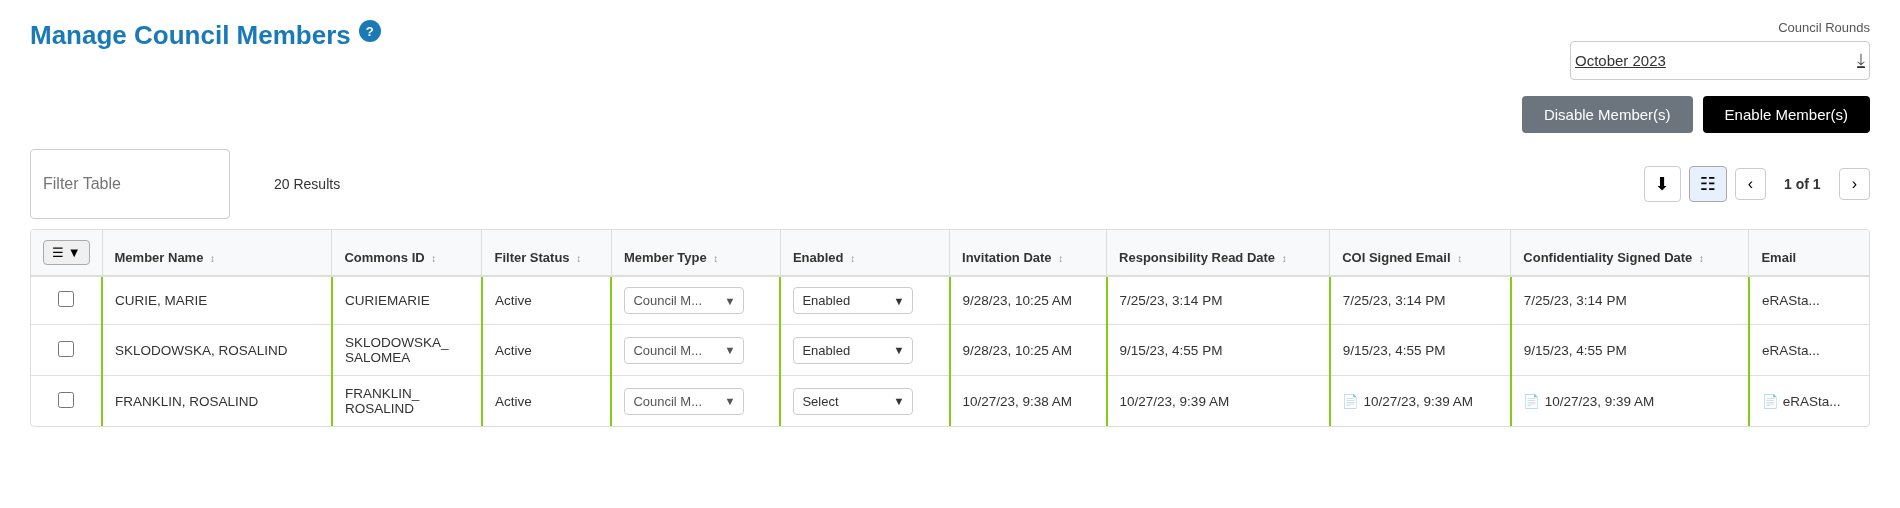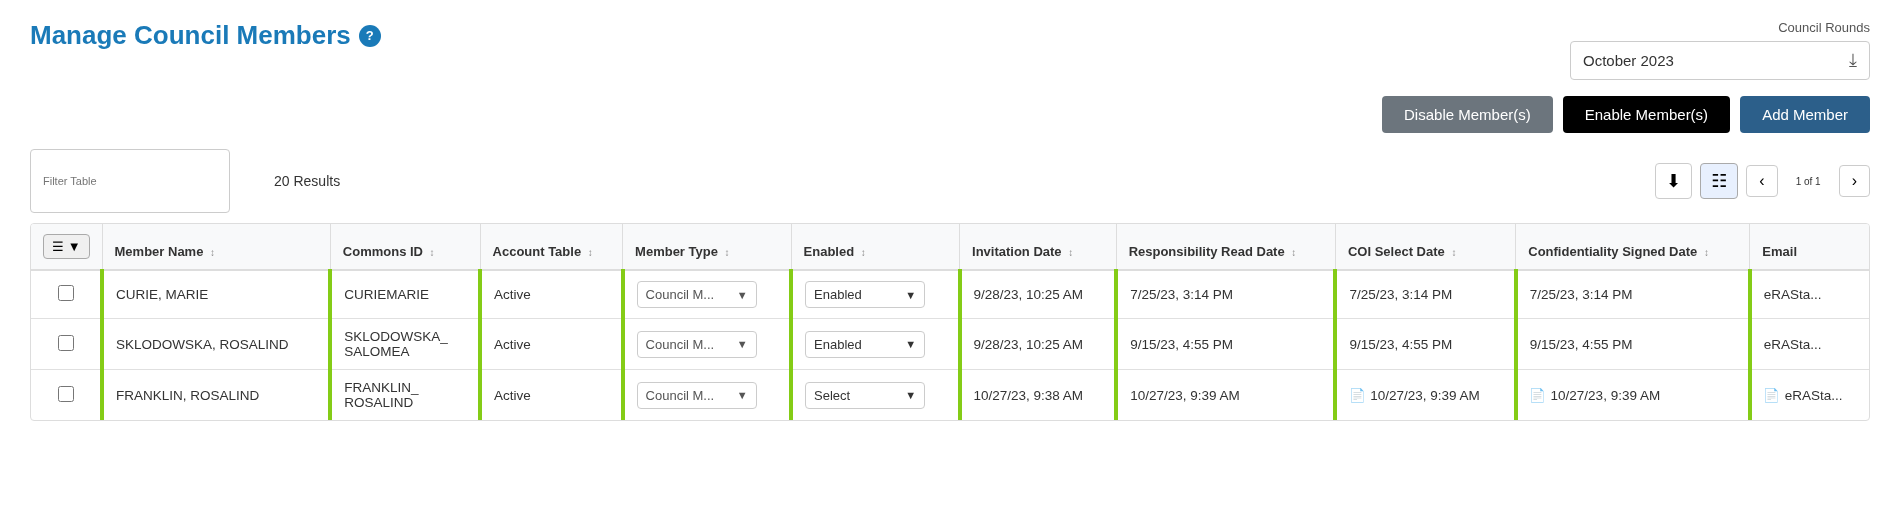--- a/index.html
+++ b/index.html
@@ -23,21 +23,21 @@
       align-items: flex-start;
       justify-content: space-between;
       margin-bottom: 16px;
     }
 
     .page-title {
       font-size: 26px;
       font-weight: bold;
       color: #1a7ab8;
       display: flex;
-      align-items: center;
+      align-items: flex-start;
       gap: 8px;
     }
 
     .help-icon {
       display: inline-flex;
       align-items: center;
       justify-content: center;
       width: 22px;
       height: 22px;
       border-radius: 50%;
@@ -60,26 +60,27 @@
       font-size: 13px;
       color: #555;
       margin-left: 32px;
     }
 
     .council-rounds-select {
       display: flex;
       align-items: center;
       border: 1px solid #ccc;
       border-radius: 4px;
-      padding: 8px 12px;
+      padding: 8px 4px;
       background: #fff;
       cursor: pointer;
       min-width: 300px;
       justify-content: space-between;
       font-size: 15px;
+      text-decoration: underline;
     }
 
     .council-rounds-select .chevron {
       color: #555;
       font-size: 18px;
     }
 
     
     .action-buttons-row {
       display: flex;
@@ -129,21 +130,21 @@
     .filter-left {
       display: flex;
       align-items: center;
       gap: 16px;
     }
 
     .filter-input {
       border: 1px solid #ccc;
       border-radius: 4px;
       padding: 25px 12px;
-      font-size: 11px;
+      font-size: 16px;
       width: 200px;
       color: #8b5cf6;
     }
 
     .results-count {
       font-size: 14px;
       color: #333;
       margin-left: 28px;
     }
 
@@ -164,22 +165,23 @@
       align-items: center;
       justify-content: center;
     }
 
     .icon-btn.active {
       background: #e8f0fe;
       border-color: #aaa;
     }
 
     .pagination-info {
-      font-size: 10px;
+      font-size: 14px;
       padding: 6px 10px;
+      font-weight: bold;
     }
 
     .nav-btn {
       border: 1px solid #ccc;
       border-radius: 4px;
       background: #fff;
       padding: 6px 12px;
       cursor: pointer;
       font-size: 16px;
     }
@@ -219,21 +221,21 @@
     tbody tr {
       border-bottom: 1px solid #e0e0e0;
     }
 
     tbody tr:last-child {
       border-bottom: none;
     }
 
     tbody td {
       padding: 10px 12px;
-      border-right: 4px solid #84cc16;
+      border-right: 2px solid #84cc16;
       vertical-align: middle;
     }
 
     tbody td:last-child {
       border-right: none;
     }
 
     .col-checkbox {
       width: 40px;
       text-align: center;
@@ -311,21 +313,20 @@
       <div class="council-rounds-select">
         <span>October 2023</span>
         <span class="chevron">⤓</span>
       </div>
     </div>
   </div>
 
   <div class="action-buttons-row">
     <button class="btn btn-disable">Disable Member(s)</button>
     <button class="btn btn-enable">Enable Member(s)</button>
-    <button class="btn btn-add">Add Member</button>
   </div>
 
   <div class="filter-row">
     <div class="filter-left">
       <input class="filter-input" type="text" placeholder="Filter Table" style="">
       <span class="results-count">20 Results</span>
     </div>
 
     <div class="filter-right">
       <button class="icon-btn">
@@ -356,41 +357,41 @@
           </th>
           <th>
             <span>Member Name</span>
             <span class="sort-icon">↕</span>
           </th>
           <th>
             <span>Commons ID</span>
             <span class="sort-icon">↕</span>
           </th>
           <th>
-            <span>Account Table</span>
+            <span>Filter Status</span>
             <span class="sort-icon">↕</span>
           </th>
           <th>
             <span>Member Type</span>
             <span class="sort-icon">↕</span>
           </th>
           <th>
             <span>Enabled</span>
             <span class="sort-icon">↕</span>
           </th>
           <th>
             <span>Invitation Date</span>
             <span class="sort-icon">↕</span>
           </th>
           <th>
             <span>Responsibility Read Date</span>
             <span class="sort-icon">↕</span>
           </th>
           <th>
-            <span>COI Select Date</span>
+            <span>COI Signed Email</span>
             <span class="sort-icon">↕</span>
           </th>
           <th>
             <span>Confidentiality Signed Date</span>
             <span class="sort-icon">↕</span>
           </th>
           <th>
             <span>Email</span>
           </th>
         </tr>

